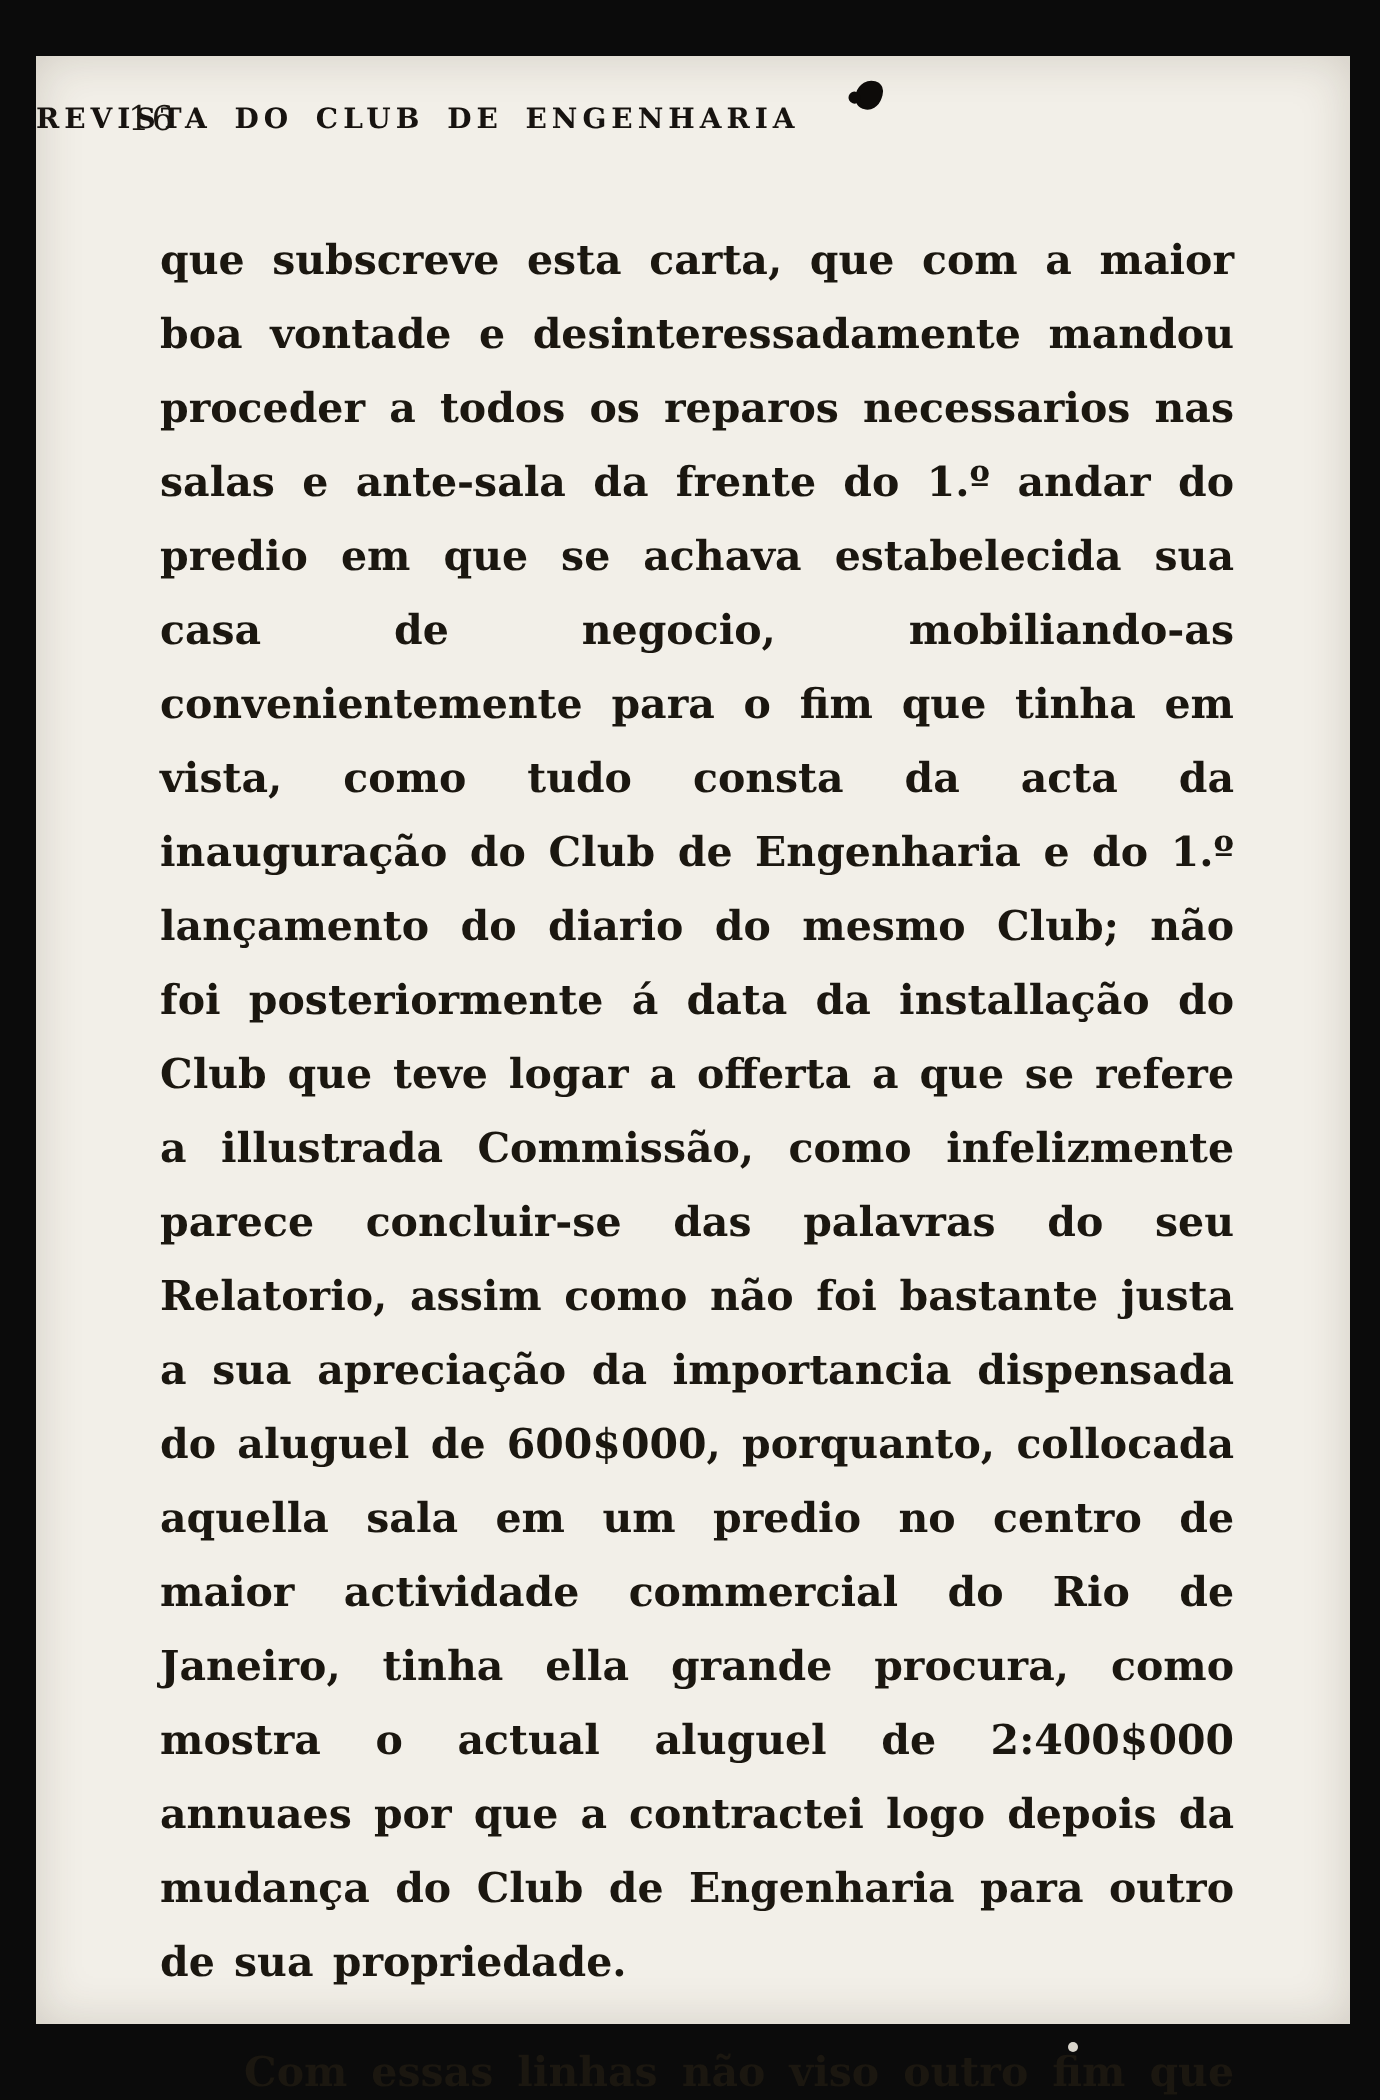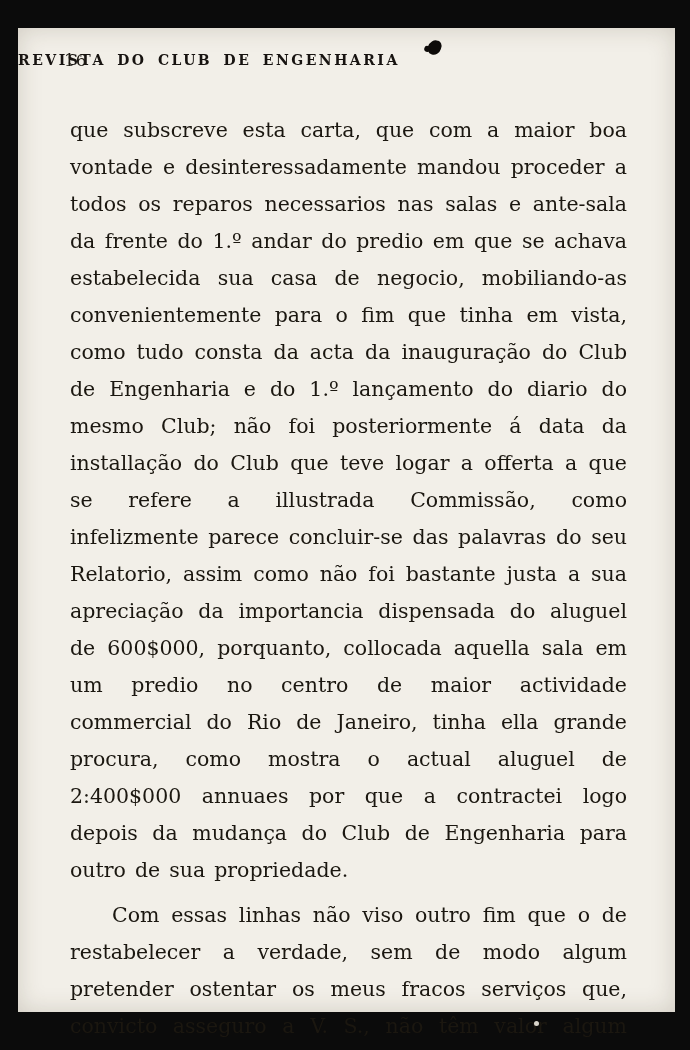--- a/index.html
+++ b/index.html
@@ -63,27 +63,28 @@
     top: 8px;
     width: 6px;
     height: 6px;
     background: #0d0b09;
     border-radius: 50%;
   }
   .page-body {
     margin: 34px 40px 0 44px;
   }
   .para {
-    margin: 8px;
+    margin: 18px;
     font-size: 20.5px;
     line-height: 37px;
     text-align: justify;
     color: #1b1710;
     word-spacing: 2.5px;
     text-rendering: optimizeLegibility;
+    font-weight: bold;
   }
   .para.indent {
     text-indent: 42px;
   }
   .speck {
     position: absolute;
     background: #000;
     border-radius: 50%;
   }
   .speck-bottom {

